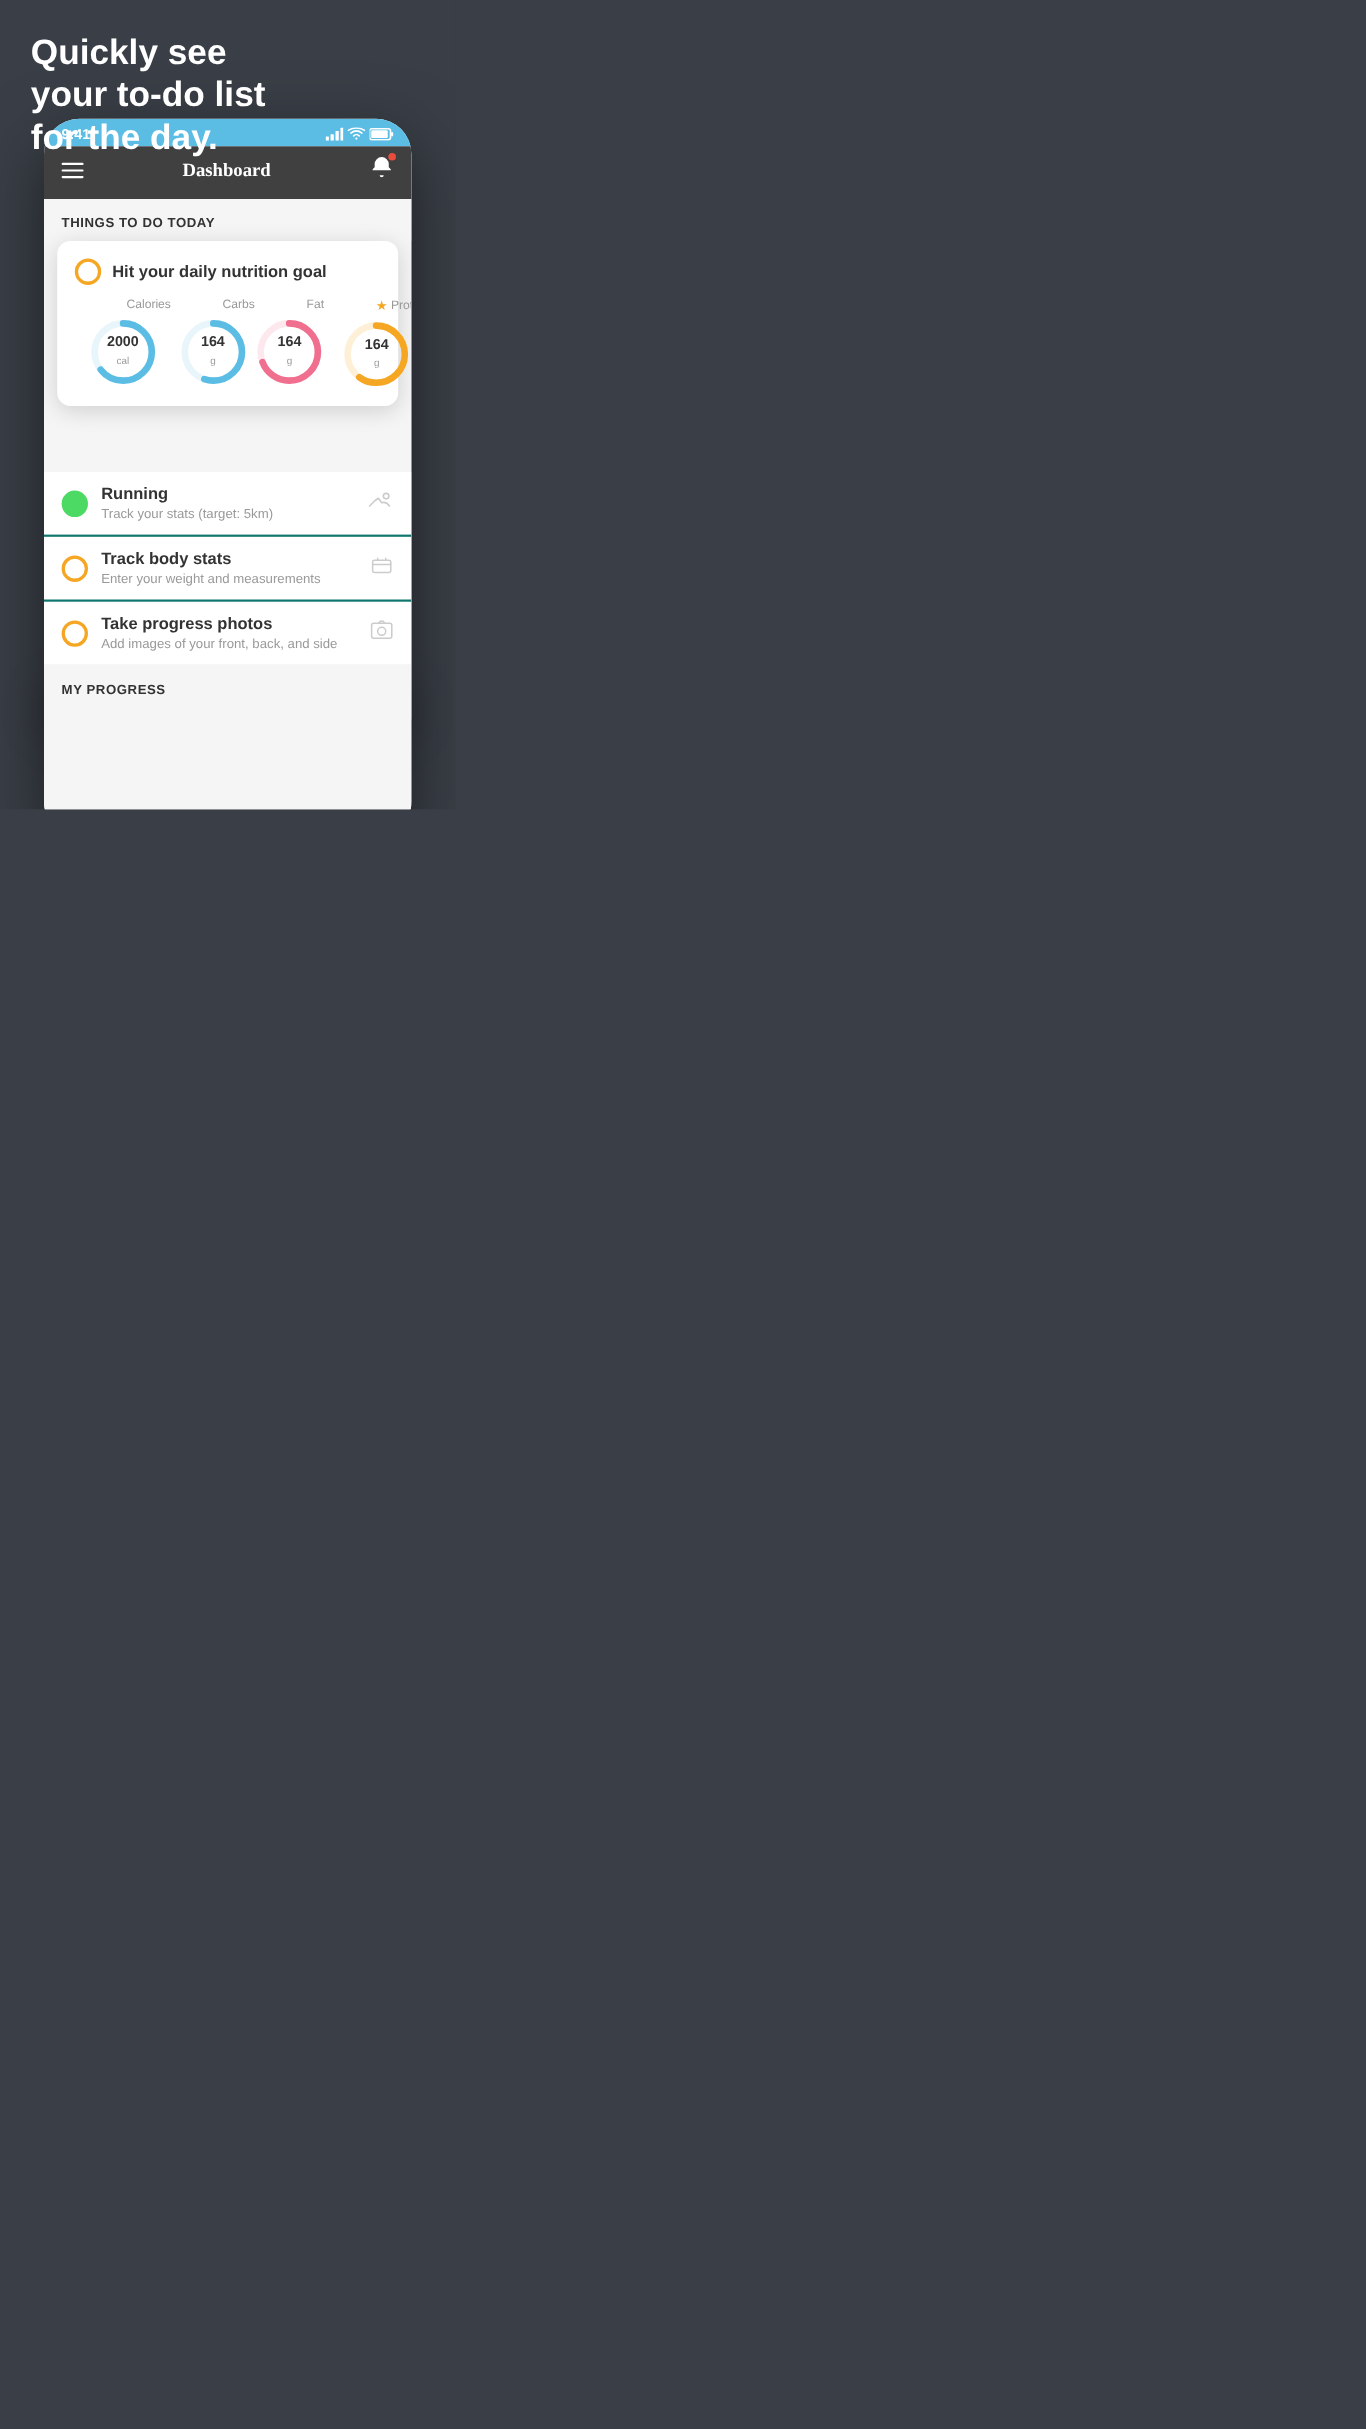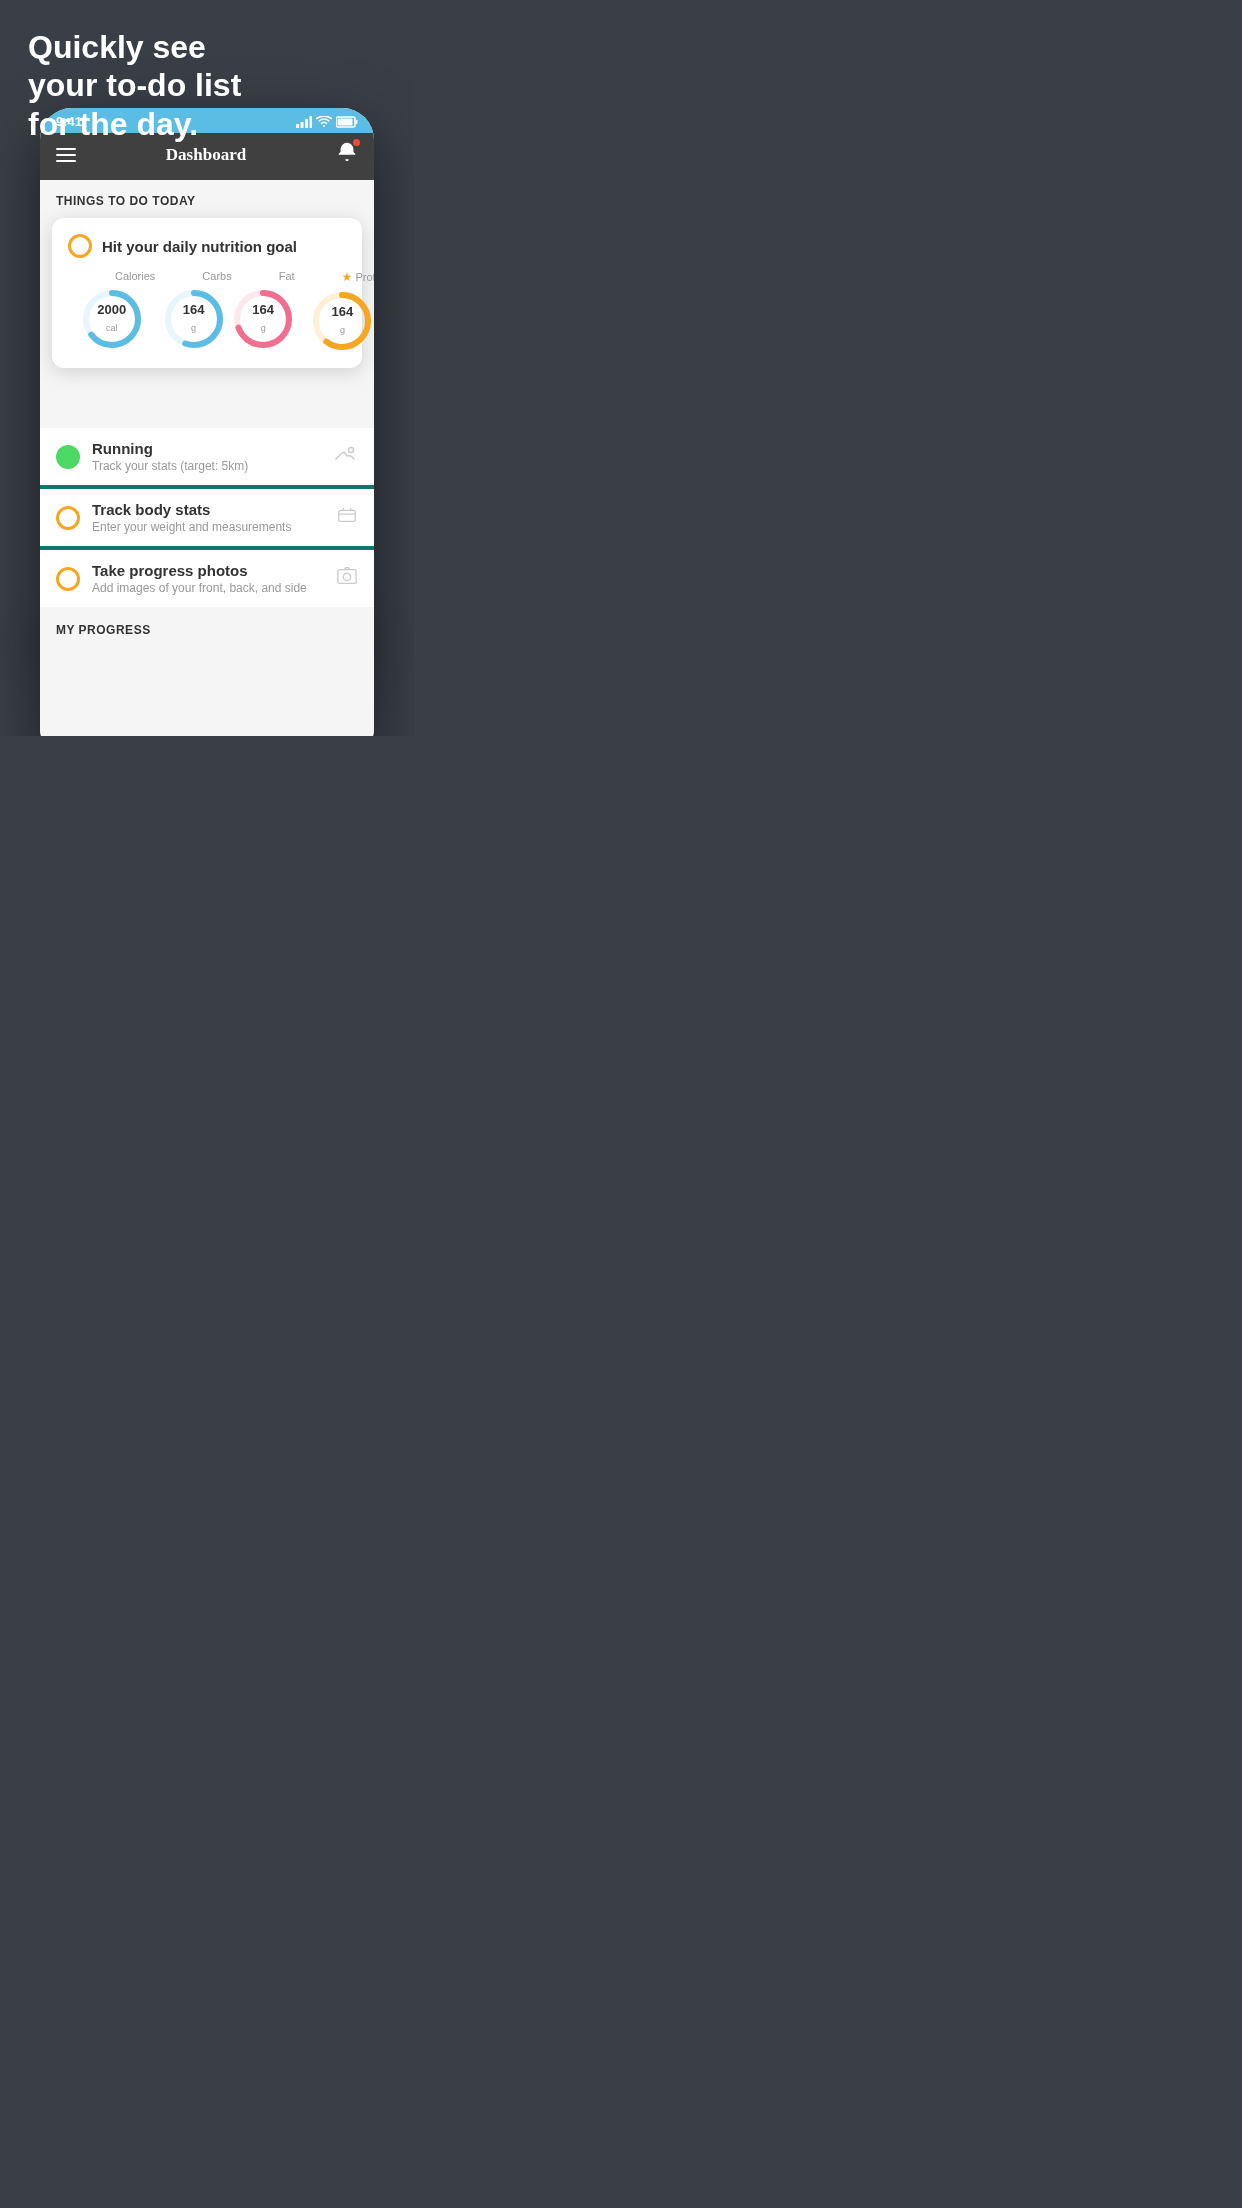--- a/index.html
+++ b/index.html
@@ -233,21 +233,21 @@
     
     .list-section {
       background: white;
       margin-top: 210px;
     }
 
     .list-item {
       display: flex;
       align-items: center;
       padding: 12px 16px;
-      border-bottom: 4px solid #0f766e;
+      border-bottom: 2px solid #0f766e;
       gap: 12px;
     }
 
     .list-item:last-child {
       border-bottom: none;
     }
 
     .list-content {
       flex: 1;
     }

